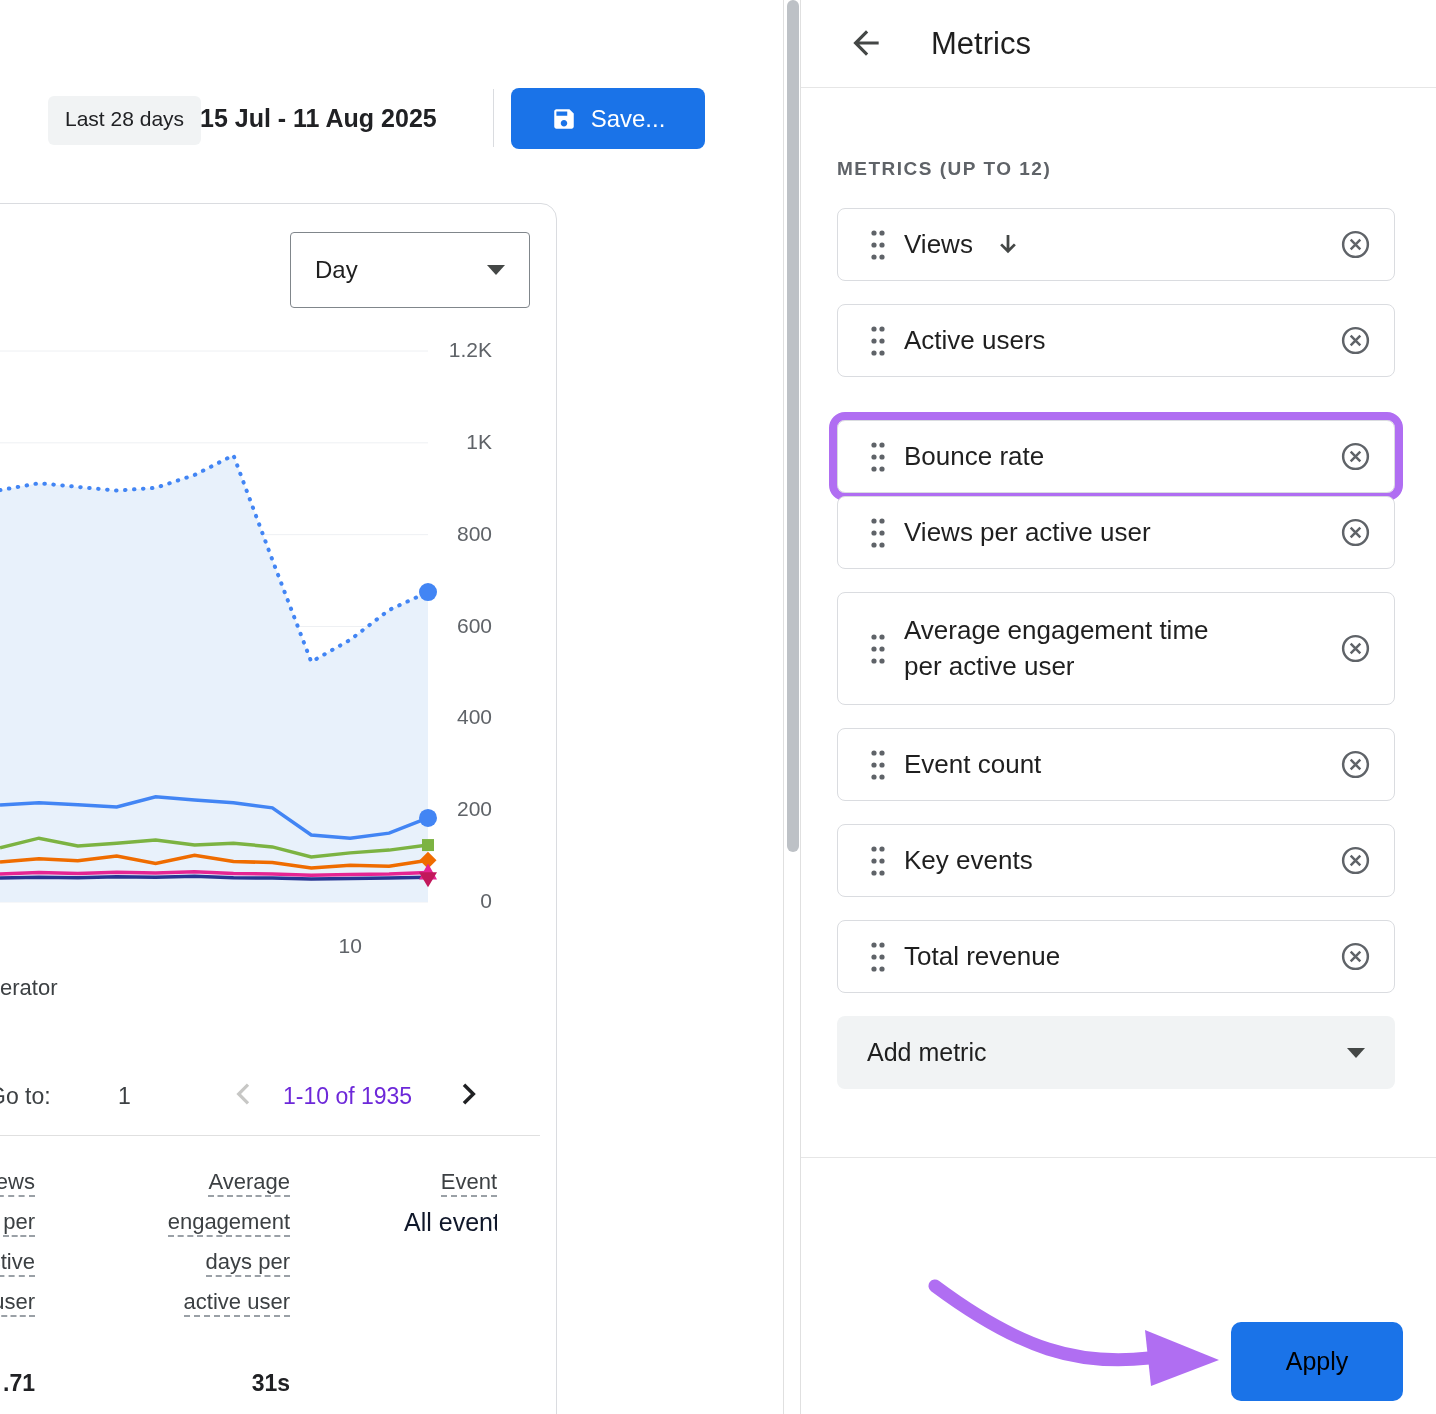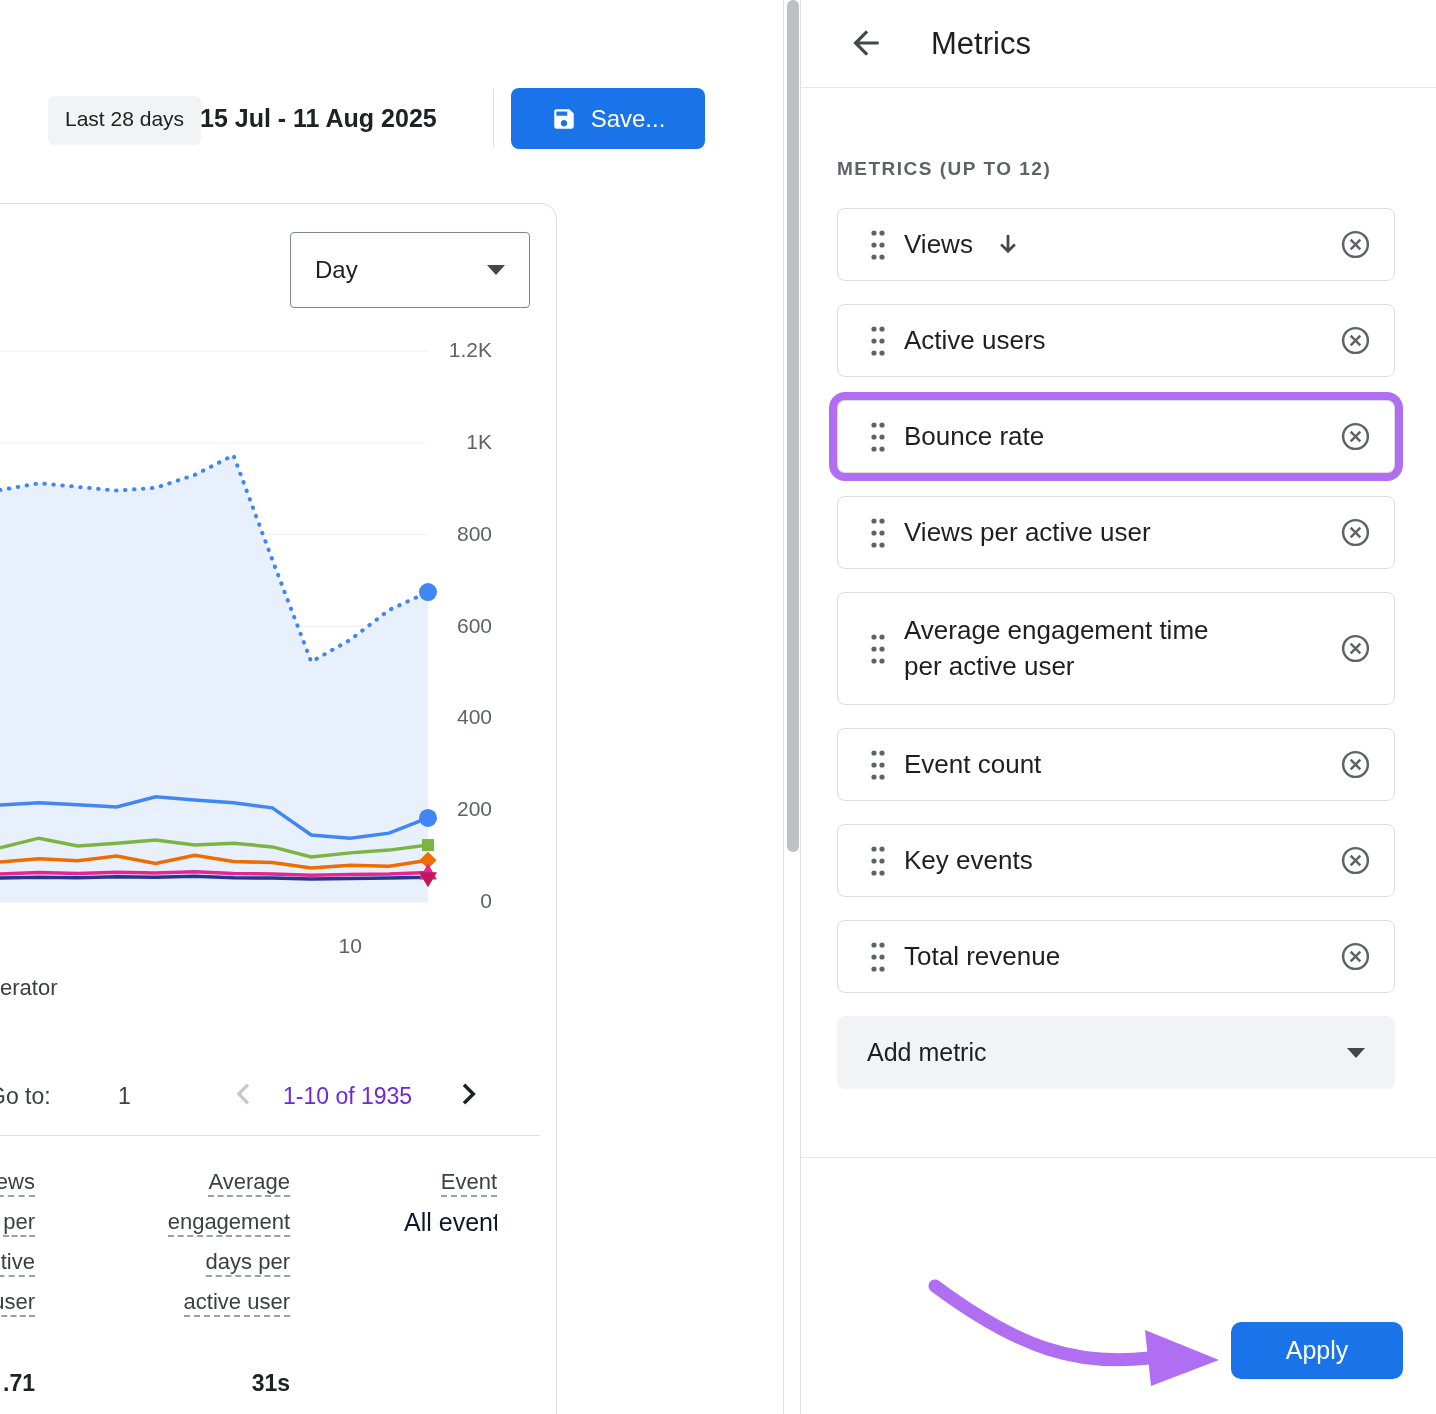--- a/index.html
+++ b/index.html
@@ -57,31 +57,31 @@
   .right-panel{position:absolute;left:801px;top:0;width:635px;height:1414px;background:#fff;}
   .panel-header{position:absolute;left:0;top:0;width:100%;height:88px;border-bottom:1px solid #e6e6e6;}
   .back-btn{position:absolute;left:46px;top:24px;width:38px;height:38px;cursor:pointer;}
   .panel-title{position:absolute;left:130px;top:0;height:88px;line-height:88px;font-size:31px;color:#1f1f1f;}
   .section-label{position:absolute;left:36px;top:158px;font-size:19px;letter-spacing:1.5px;
         color:#5f6368;font-weight:700;}
   .metric-row{position:absolute;left:36px;width:558px;height:73px;background:#fff;
         border:1px solid #dadce0;border-radius:8px;display:flex;align-items:center;
         padding:0 22px 0 32px;}
   .metric-row.tall{height:113px;}
-  .metric-row.highlighted{outline:8px solid var(--purple,#b06ef2);}
+  .metric-row.highlighted{outline:8px solid var(--purple,#b06ef2);margin-top:20px;}
   .metric-label{margin-left:18px;font-size:26px;color:#1f1f1f;line-height:1.35;}
   .metric-row.tall .metric-label{max-width:345px;}
   .spacer{flex:1;}
   .sort-arrow{margin-left:20px;}
   .add-metric{position:absolute;left:36px;top:1016px;width:558px;height:73px;background:#f1f3f4;
         border-radius:8px;display:flex;align-items:center;padding:0 30px;cursor:pointer;}
   .add-metric .lbl{font-size:25px;color:#1f1f1f;}
   .panel-divider{position:absolute;left:0;top:1157px;width:100%;height:1px;background:#e6e6e6;}
-  .apply-btn{position:absolute;left:430px;top:1322px;width:172px;height:57px;border:none;
-        background:var(--blue,#1a73e8);color:#ffffff;border-radius:10px;font-size:25px;
+  .apply-btn{position:absolute;left:430px;top:1322px;width:172px;height:79px;border:none;
+        background:var(--blue,#1a73e8);color:#000000;border-radius:10px;font-size:25px;
         cursor:pointer;font-family:inherit;}
   .apply-arrow{position:absolute;left:120px;top:1272px;overflow:visible;}
 </style>
 </head>
 <body>
 
 <div class="page">
 
   <div class="left-pane">
 

